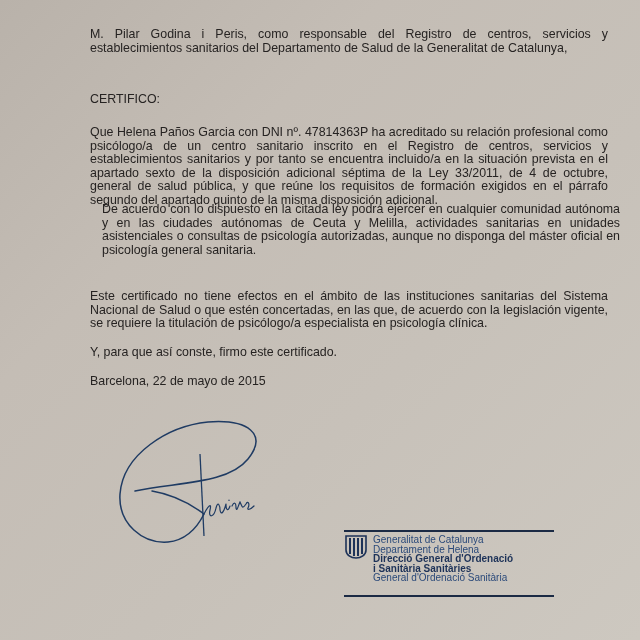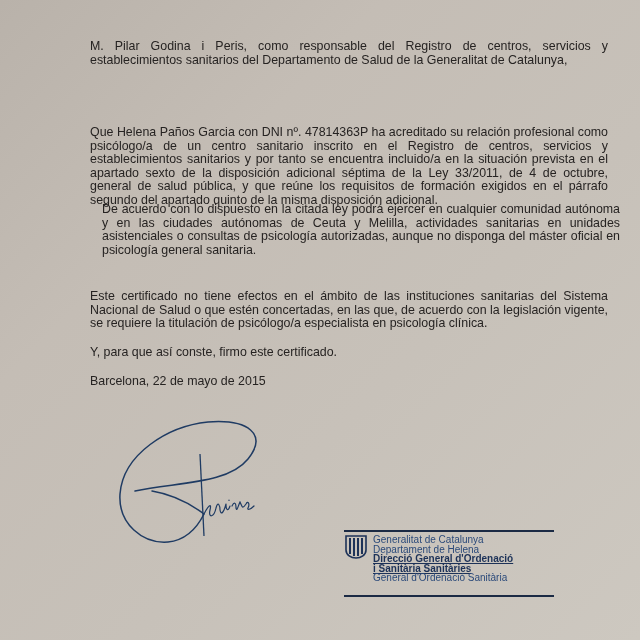--- a/index.html
+++ b/index.html
@@ -23,21 +23,21 @@
   .text-block {
     position: absolute;
     left: 90px;
     width: 518px;
     font-size: 12.4px;
     line-height: 13.6px;
     text-align: justify;
     color: #262322;
   }
   .text-block.last-line-left { text-align-last: left; }
-  #intro { top: 28px; margin-top: 12px; }
+  #intro { top: 28px; }
   #certifico { top: 93px; }
   #p1 { top: 126px; }
   #p2 { top: 203px; margin-left: 12px; }
   #p3 { top: 290px; }
   #p4 { top: 346px; }
   #date { top: 375px; }
 
   .signature {
     position: absolute;
     left: 108px;
@@ -74,30 +74,30 @@
     position: absolute;
     left: 33px; top: 10px;
     font-size: 10px;
     line-height: 9.6px;
     color: #2b4a7a;
     white-space: nowrap;
   }
   .stamp-lines .bold {
     font-weight: bold;
     color: #1d3258;
-    text-decoration: underline;
   }
 </style>
 </head>
 <body>
 
 <div class="page">
 
   <div id="intro" class="text-block last-line-left">M. Pilar Godina i Peris, como responsable del Registro de centros, servicios y establecimientos sanitarios del Departamento de Salud de la Generalitat de Catalunya,</div>
 
+  <div id="certifico" class="text-block">CERTIFICO:</div>
 
   <div id="p1" class="text-block last-line-left">Que Helena Paños Garcia con DNI nº. 47814363P ha acreditado su relación profesional como psicólogo/a de un centro sanitario inscrito en el Registro de centros, servicios y establecimientos sanitarios y por tanto se encuentra incluido/a en la situación prevista en el apartado sexto de la disposición adicional séptima de la Ley 33/2011, de 4 de octubre, general de salud pública, y que reúne los requisitos de formación exigidos en el párrafo segundo del apartado quinto de la misma disposición adicional.</div>
 
   <div id="p2" class="text-block last-line-left">De acuerdo con lo dispuesto en la citada ley podrá ejercer en cualquier comunidad autónoma y en las ciudades autónomas de Ceuta y Melilla, actividades sanitarias en unidades asistenciales o consultas de psicología autorizadas, aunque no disponga del máster oficial en psicología general sanitaria.</div>
 
   <div id="p3" class="text-block last-line-left">Este certificado no tiene efectos en el ámbito de las instituciones sanitarias del Sistema Nacional de Salud o que estén concertadas, en las que, de acuerdo con la legislación vigente, se requiere la titulación de psicólogo/a especialista en psicología clínica.</div>
 
   <div id="p4" class="text-block last-line-left">Y, para que así conste, firmo este certificado.</div>
 
   <div id="date" class="text-block last-line-left">Barcelona, 22 de mayo de 2015</div>

